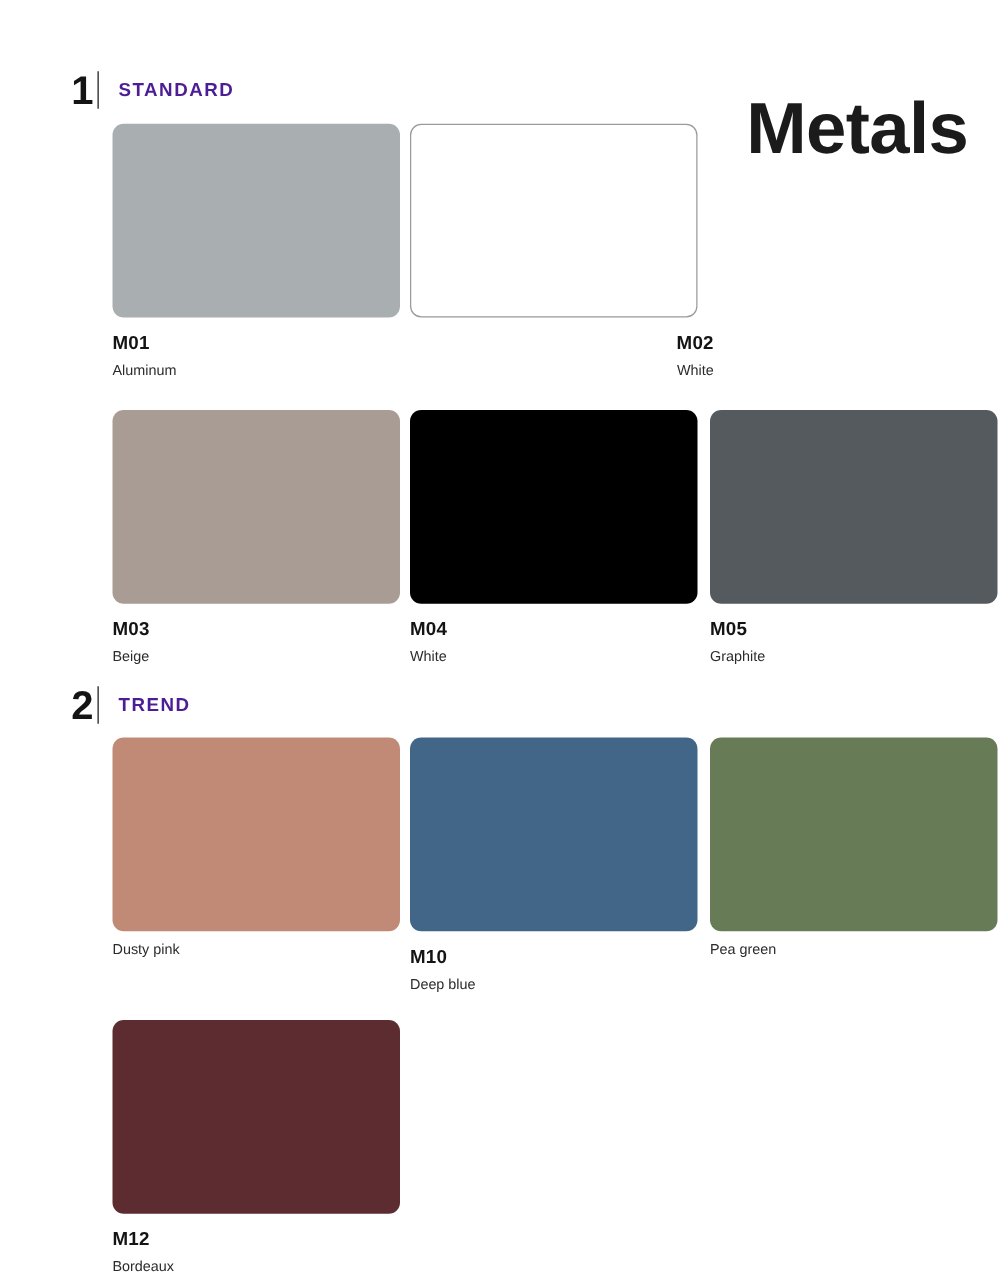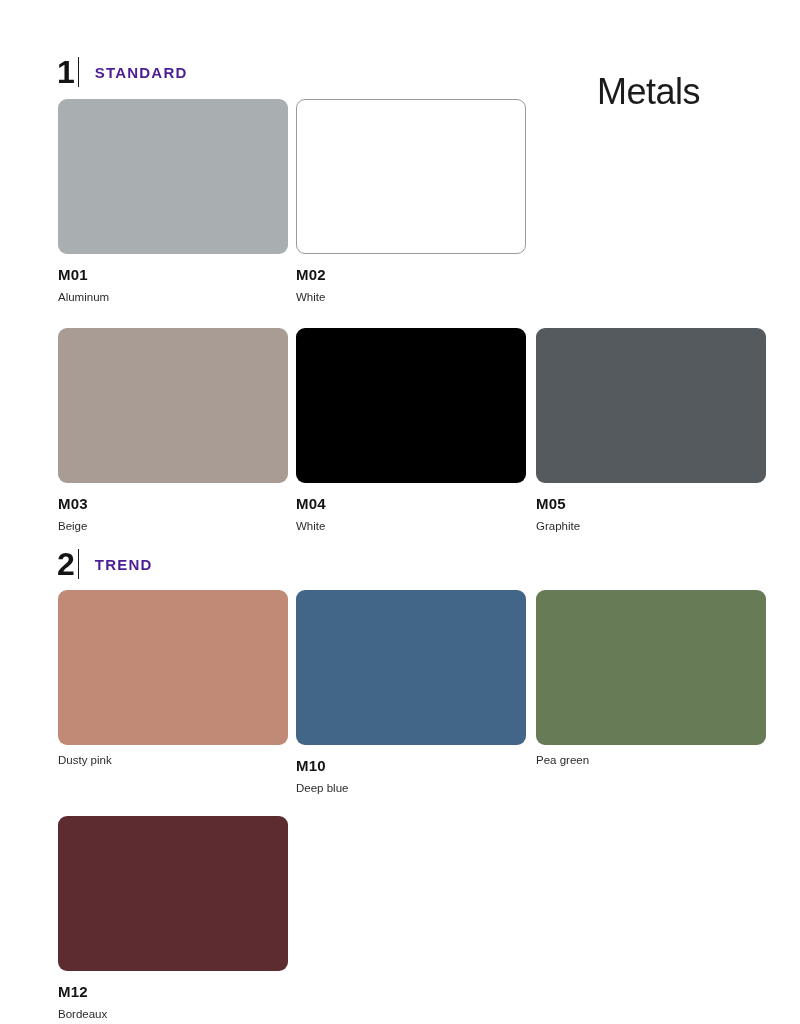--- a/index.html
+++ b/index.html
@@ -22,22 +22,22 @@
     inset: 0;
     width: 800px;
     height: 1024px;
   }
 
   
   .doc-title {
     position: absolute;
     left: 597px;
     top: 74px;
-    font-size: 36px;
-    font-weight: normal;
+    font-size: 58px;
+    font-weight: bold;
     letter-spacing: -0.5px;
     color: #1b1b1b;
     line-height: 1;
     white-space: nowrap;
   }
 
   
   .section-head {
     position: absolute;
     display: flex;
@@ -63,20 +63,21 @@
     letter-spacing: 1.2px;
     color: #4c1d95;
     font-weight: bold;
     white-space: nowrap;
   }
 
   
   .swatch-card {
     position: absolute;
     width: 243px;
+    margin-left: 32px;
   }
   .swatch-chip {
     width: 230px;
     height: 155px;
     border-radius: 9px;
     box-sizing: border-box;
   }
   .swatch-chip.bordered {
     border: 1px solid #9a9a9a;
   }
@@ -111,21 +112,21 @@
       <div class="section-head" style="left: 57px; top: 547px;">
         <span class="section-number">2</span>
         <span class="section-rule"></span>
         <span class="section-label">TREND</span>
       </div>
       <div class="swatch-card" style="left: 58px; top: 99px;">
         <div class="swatch-chip" style="background: rgb(169, 174, 176);"></div>
         <div class="swatch-code">M01</div>
         <div class="swatch-name">Aluminum</div>
       </div>
-      <div class="swatch-card" style="left: 296px; top: 99px;">
+      <div class="swatch-card" style="left: 296px; top: 99px; text-align: right;">
         <div class="swatch-chip bordered" style="background: rgb(255, 255, 255);"></div>
         <div class="swatch-code">M02</div>
         <div class="swatch-name">White</div>
       </div>
       <div class="swatch-card" style="left: 58px; top: 328px;">
         <div class="swatch-chip" style="background: rgb(168, 156, 148);"></div>
         <div class="swatch-code">M03</div>
         <div class="swatch-name">Beige</div>
       </div>
       <div class="swatch-card" style="left: 296px; top: 328px;">

